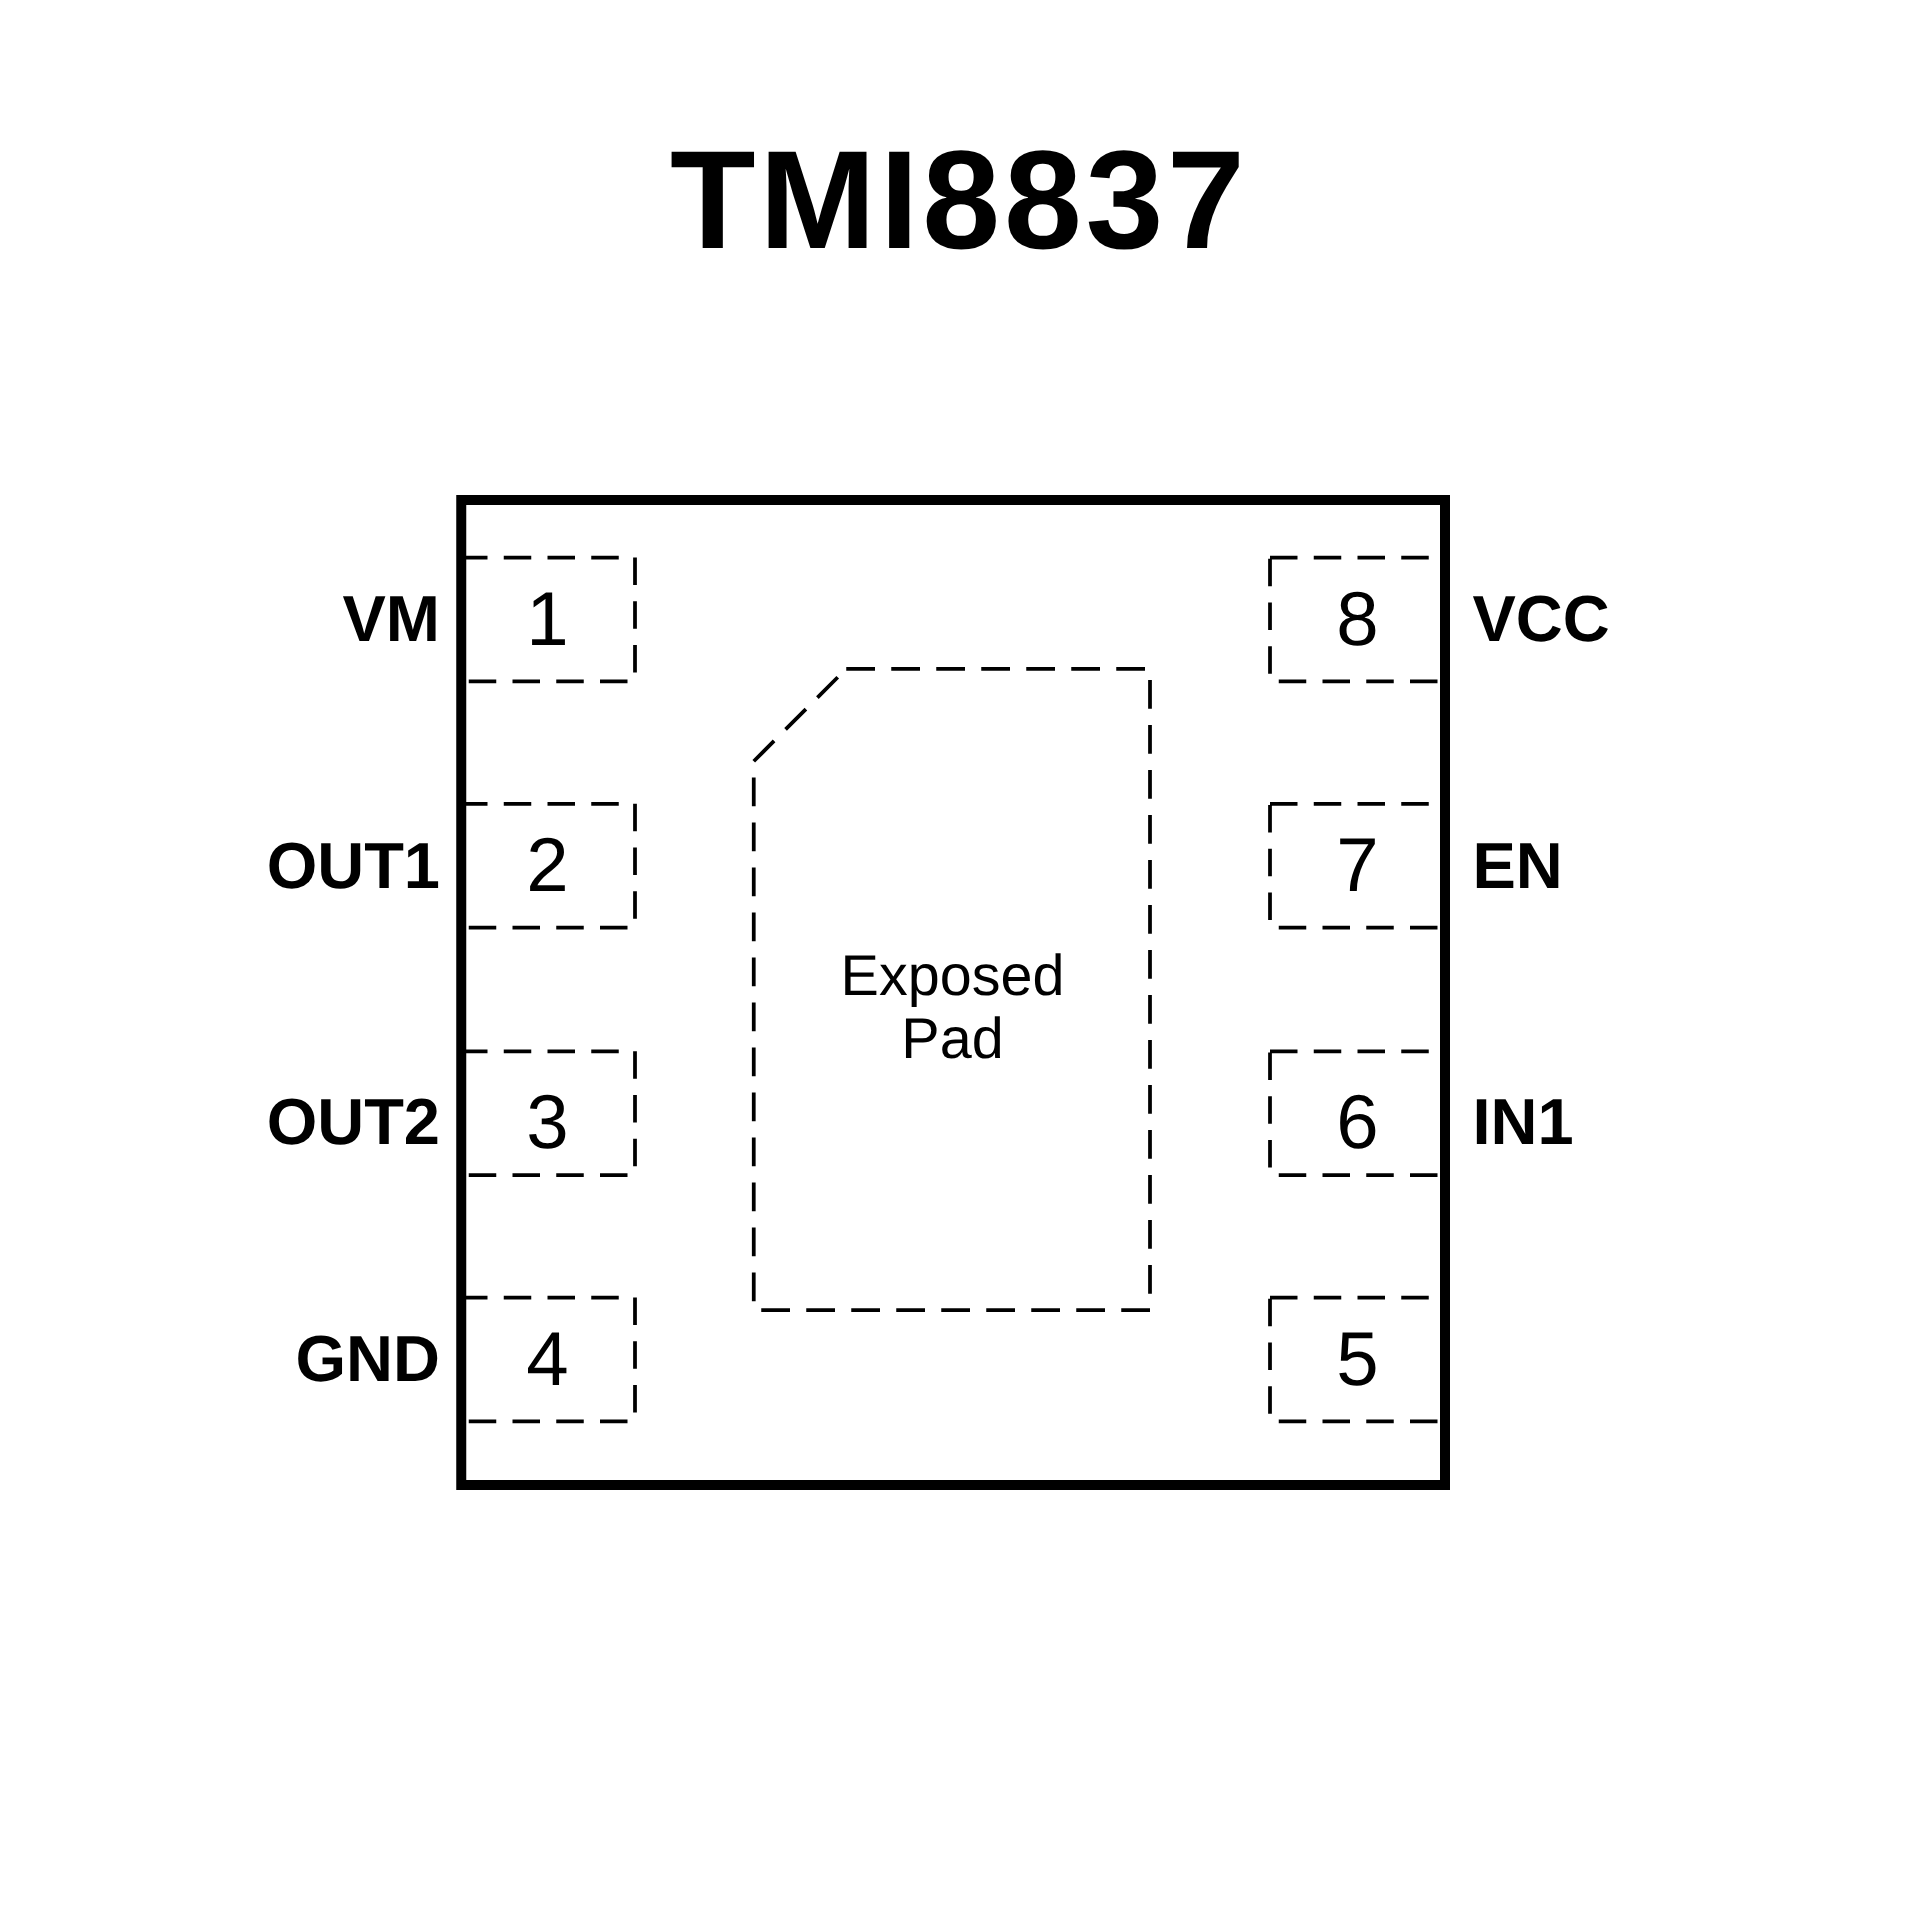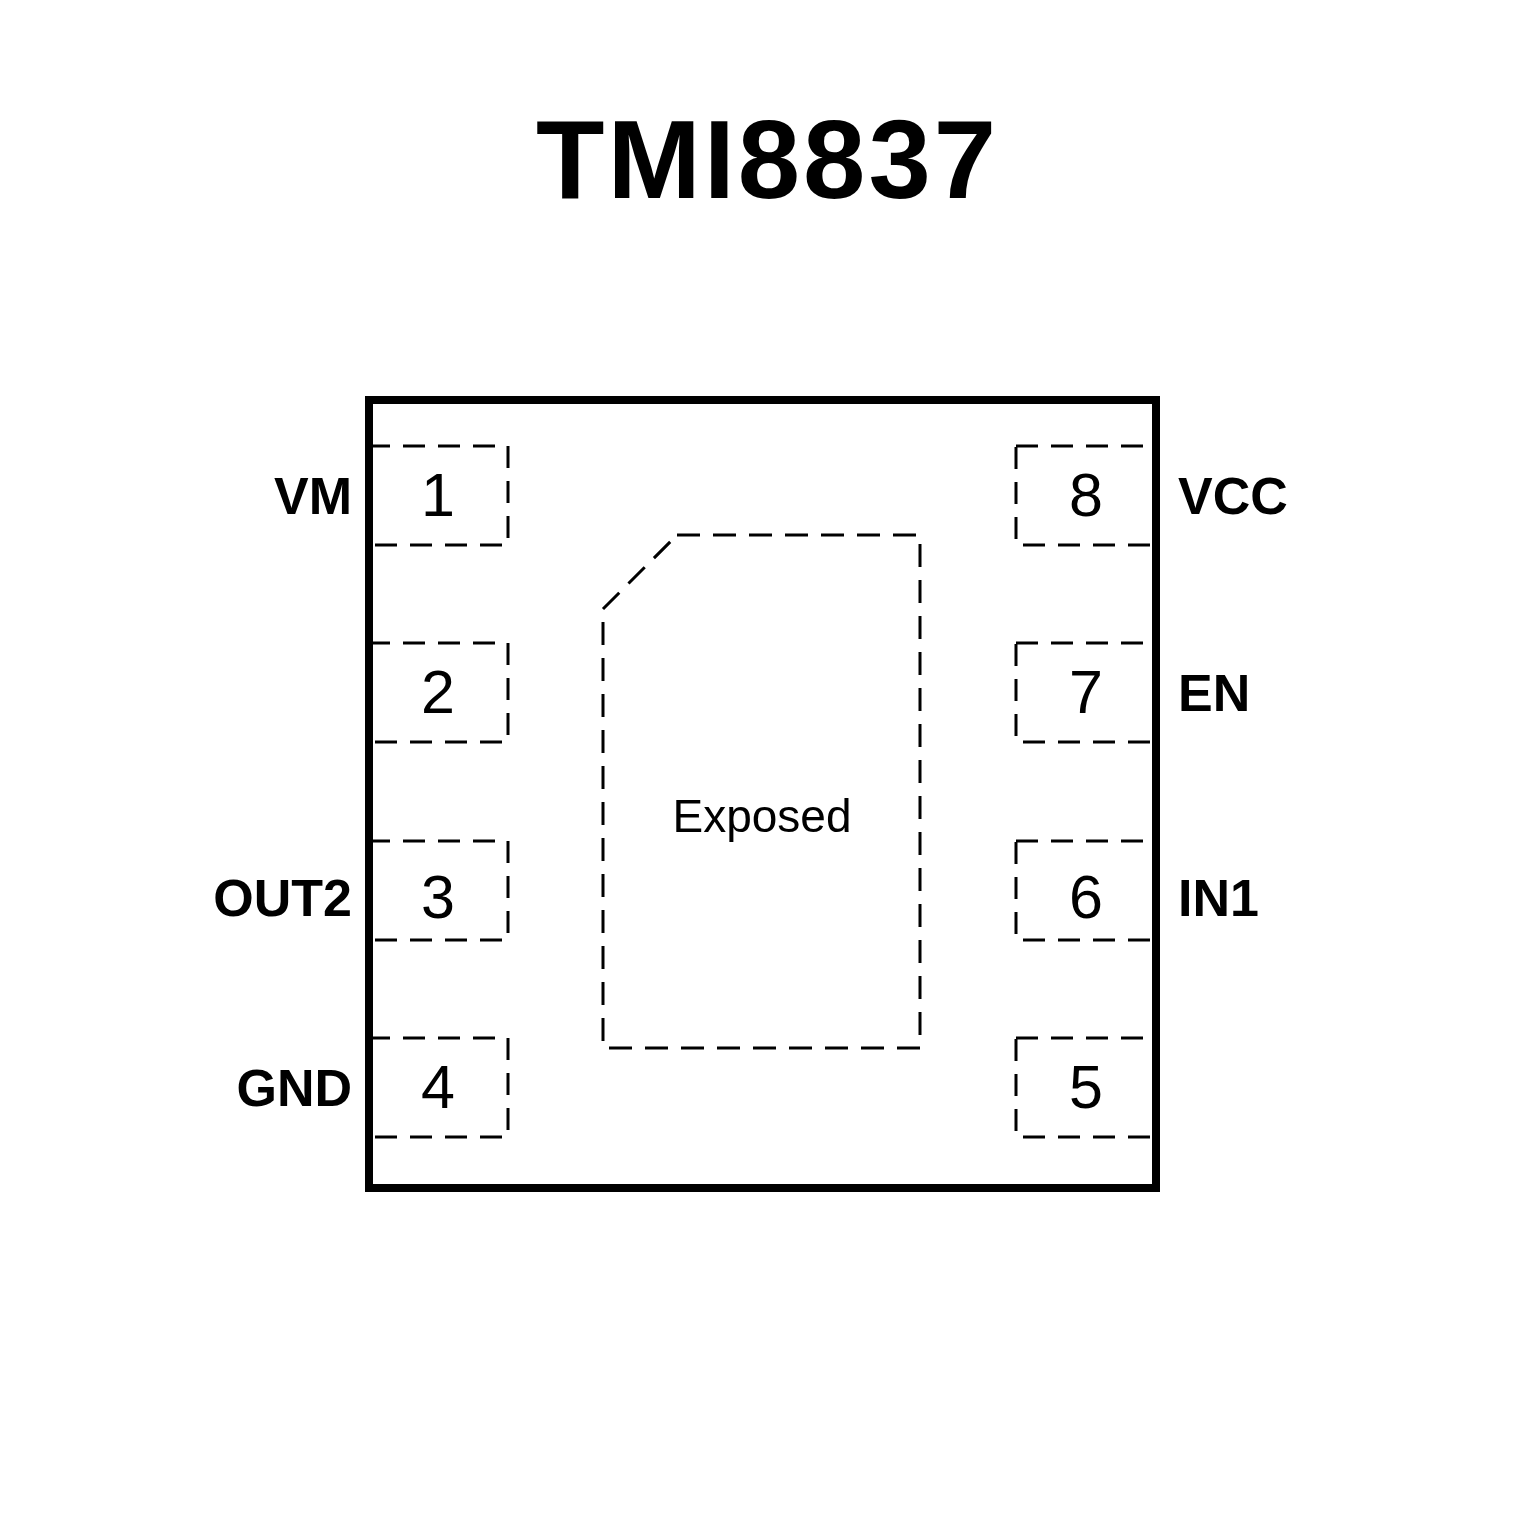--- a/index.html
+++ b/index.html
@@ -71,21 +71,20 @@
   .row-3 { top: 848px; }
   .row-4 { top: 1038px; }
   .pad-label {
     position: absolute;
     left: 603px;
     top: 755px;
     width: 318px;
     text-align: center;
     font-size: 46px;
     line-height: 50px;
-    margin-top: 36px;
   }
   .pad-label span { display: block; }
 </style>
 </head>
 <body>
 
 <div class="canvas">
 
   <div class="title">TMI8837</div>
 
@@ -110,24 +109,26 @@
   <div class="pin-number left row-2">2</div>
   <div class="pin-number left row-3">3</div>
   <div class="pin-number left row-4">4</div>
 
   <div class="pin-number right row-1">8</div>
   <div class="pin-number right row-2">7</div>
   <div class="pin-number right row-3">6</div>
   <div class="pin-number right row-4">5</div>
 
   <div class="pin-label left row-1">VM</div>
+  <div class="pin-label left row-2">OUT1</div>
   <div class="pin-label left row-3">OUT2</div>
   <div class="pin-label left row-4">GND</div>
 
   <div class="pin-label right row-1">VCC</div>
   <div class="pin-label right row-2">EN</div>
   <div class="pin-label right row-3">IN1</div>
 
   <div class="pad-label">
     <span>Exposed</span>
+    <span>Pad</span>
   </div>
 
 </div>
 
 </body></html>

